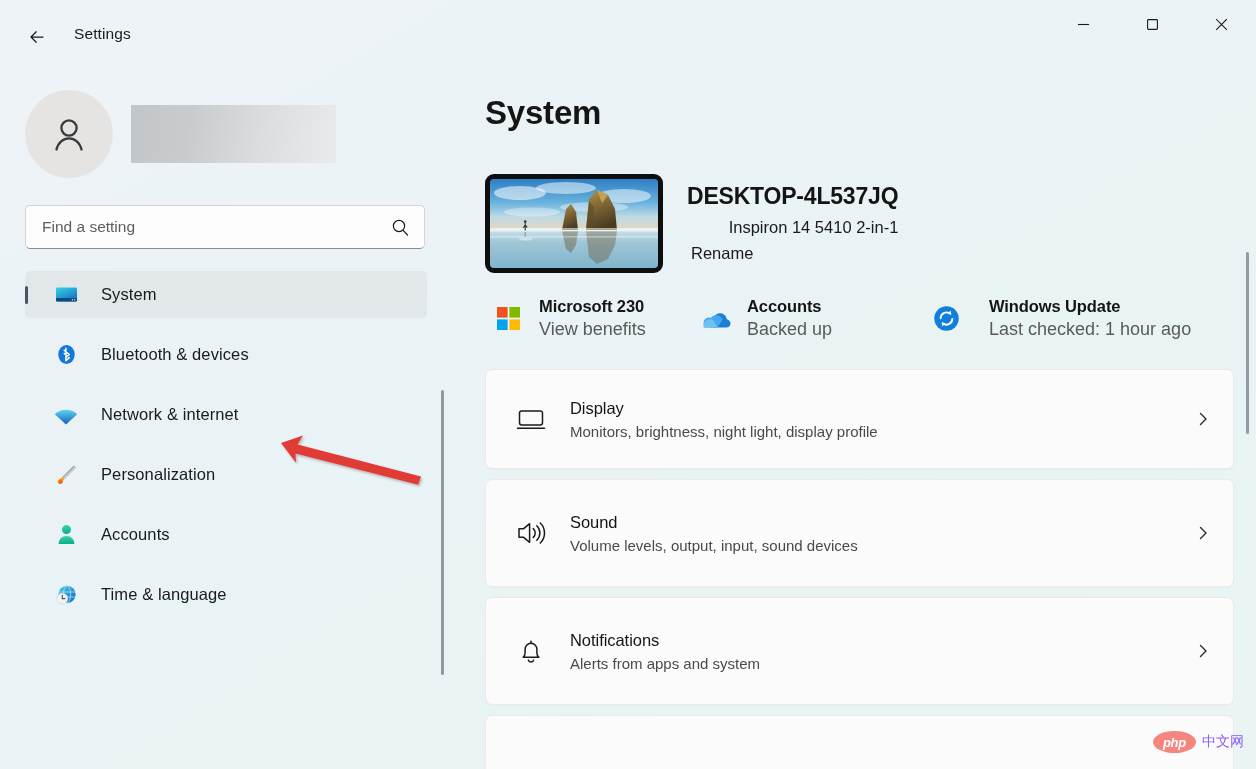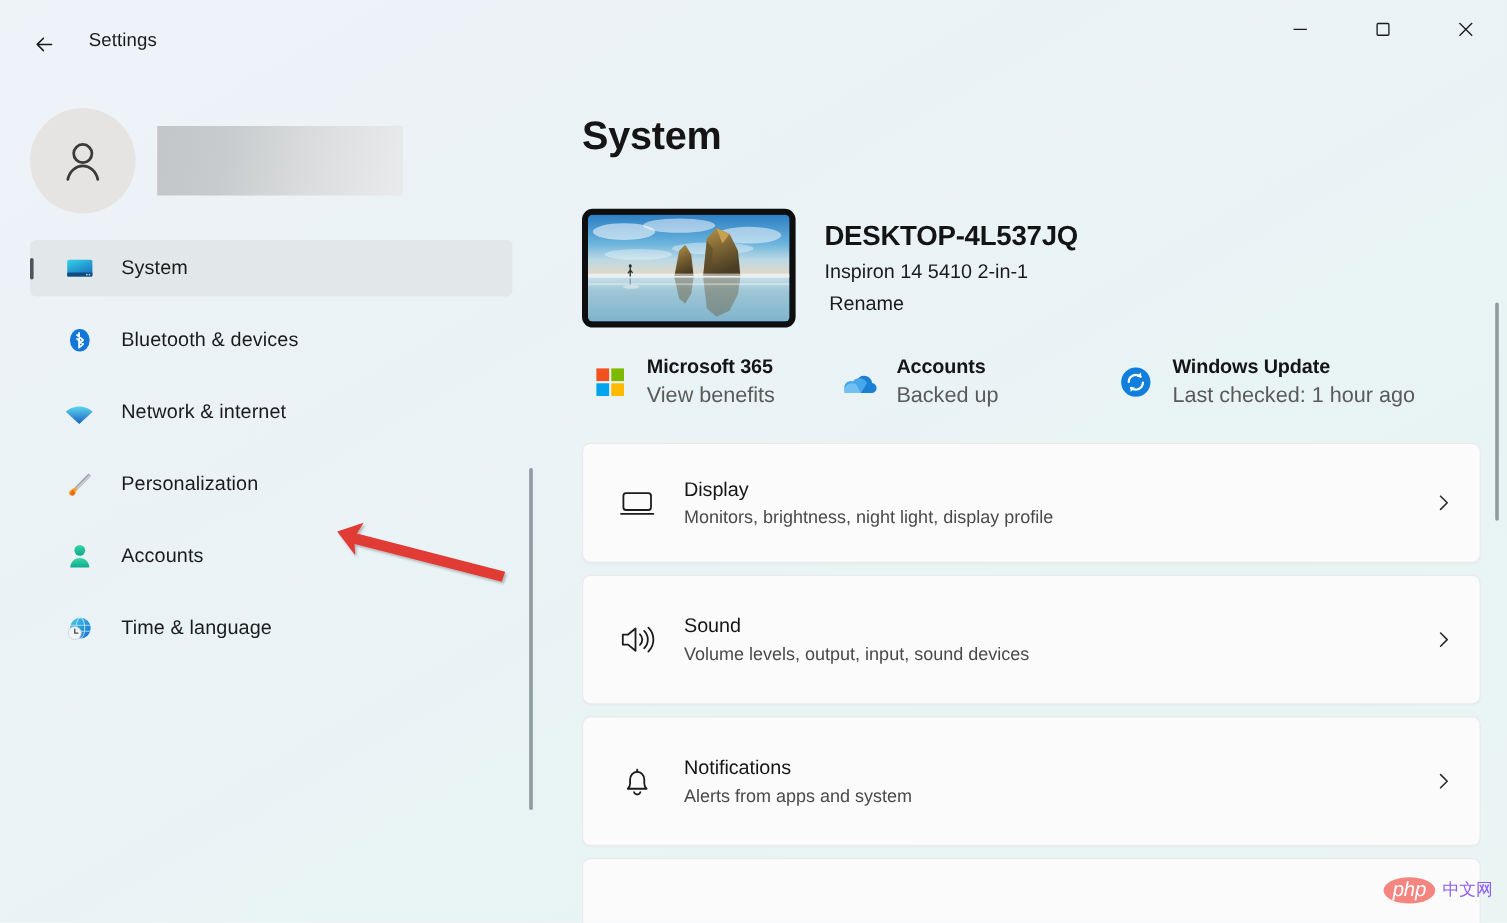--- a/index.html
+++ b/index.html
@@ -176,20 +176,21 @@
   .device-name {
     font-size: 23px;
     font-weight: bold;
     letter-spacing: -0.2px;
     color: #141414;
   }
   .device-model {
     font-size: 16.5px;
     margin-top: 8px;
     color: #1b1b1b;
+    text-align: right;
   }
   .device-rename {
     font-size: 16.5px;
     margin-top: 7px;
     margin-left: 4px;
     color: #1b1b1b;
     cursor: pointer;
     display: inline-block;
   }
 
@@ -261,21 +262,21 @@
     right: 12px; bottom: 16px;
     display: flex; align-items: center;
     z-index: 60;
     pointer-events: none;
   }
   .wm-badge {
     width: 43px; height: 22px;
     border-radius: 50%;
     background: #f4857f;
     display: flex; align-items: center; justify-content: center;
-    color: #fff; font-size: 17px; font-style: italic; font-weight: normal;
+    color: #fff; font-size: 13px; font-style: italic; font-weight: bold;
     letter-spacing: -0.2px;
   }
   .wm-text {
     margin-left: 6px;
     font-size: 14px;
     color: #8b5cf6;
   }
 </style>
 </head>
 <body>
@@ -314,20 +315,27 @@
     <div class="profile">
       <div class="avatar">
         <svg width="48" height="48" viewBox="0 0 48 48" fill="none">
           <circle cx="24" cy="18" r="7.6" stroke="#3a3a3a" stroke-width="2.3"></circle>
           <path d="M11.5 39.5c1.5-7 6.9-11.2 12.5-11.2S35 32.5 36.5 39.5" stroke="#3a3a3a" stroke-width="2.3" stroke-linecap="round"></path>
         </svg>
       </div>
       <div class="name-blur"></div>
     </div>
 
+    <div class="search-wrap">
+      <input type="text" placeholder="Find a setting" style="">
+      <svg width="19" height="19" viewBox="0 0 19 19" fill="none">
+        <circle cx="8" cy="8" r="5.6" stroke="#1b1b1b" stroke-width="1.2"></circle>
+        <path d="M12.2 12.4l4.3 4.6" stroke="#1b1b1b" stroke-width="1.2" stroke-linecap="round"></path>
+      </svg>
+    </div>
 
     <div class="navlist">
 
       <div class="nav-item selected">
         <div class="sel-bar"></div>
         <div class="nav-icon">
           <svg width="25" height="25" viewBox="0 0 25 25">
             <defs>
                 <linearGradient id="gMon" x1="0" y1="0" x2="0.6" y2="1">
               <stop offset="0" stop-color="#39d2e8"></stop>
@@ -480,40 +488,40 @@
       <div class="quick-card" style="width:186px;">
         <div class="q-icon">
           <svg width="25" height="25" viewBox="0 0 25 25">
             <rect x="1" y="1" width="10.6" height="10.6" fill="#f2501f"></rect>
             <rect x="13.4" y="1" width="10.6" height="10.6" fill="#7fb900"></rect>
             <rect x="1" y="13.4" width="10.6" height="10.6" fill="#00a3ee"></rect>
             <rect x="13.4" y="13.4" width="10.6" height="10.6" fill="#ffb901"></rect>
           </svg>
         </div>
         <div class="q-text">
-          <div class="q-title">Microsoft 365</div>
+          <div class="q-title">Microsoft 230</div>
           <div class="q-sub">View benefits</div>
         </div>
       </div>
 
       <div class="quick-card" style="width:210px; margin-left:22px;">
         <div class="q-icon">
           <svg width="30" height="22" viewBox="0 0 30 22">
             <path d="M9.2 19.6h16c2.4 0 4.3-1.9 4.3-4.2 0-2.1-1.6-3.9-3.7-4.2-0.4-3.4-3.3-6-6.8-6-2.8 0-5.2 1.7-6.3 4.1z" fill="#1b7fd4"></path>
             <path d="M2.9 19.6h13.6l5-8.2c-1-2.5-3.5-4.2-6.3-4.2-2.2 0-4.2 1-5.5 2.7-0.5-0.2-1-0.3-1.6-0.3C5 9.6 2.6 12 2.6 14.9c0 1.8 0.1 3.4 0.3 4.7z" fill="#48a7ea"></path>
             <path d="M2.9 19.6h13.6l-4.3-7.5c-0.9-0.5-2-0.8-3.1-0.8-3.2 0-5.9 2.3-6.4 5.3 0 1.1 0.1 2.1 0.2 3z" fill="#71c0f2"></path>
           </svg>
         </div>
         <div class="q-text">
           <div class="q-title">Accounts</div>
           <div class="q-sub">Backed up</div>
         </div>
       </div>
 
-      <div class="quick-card" style="margin-left:20px;">
+      <div class="quick-card" style="margin-left:20px;gap:12px;">
         <div class="q-icon">
           <svg width="27" height="27" viewBox="0 0 27 27">
             <circle cx="13.5" cy="13.5" r="12.2" fill="#0f7fdb"></circle>
             <path d="M7.6 13.2a6 6 0 0 1 9.9-4.3" stroke="#fff" stroke-width="1.9" fill="none" stroke-linecap="round"></path>
             <path d="M19.4 13.9a6 6 0 0 1-9.9 4.3" stroke="#fff" stroke-width="1.9" fill="none" stroke-linecap="round"></path>
             <path d="M17.8 5.4l0.2 3.8-3.8-0.2z" fill="#fff"></path>
             <path d="M9.2 21.6l-0.2-3.8 3.8 0.2z" fill="#fff"></path>
           </svg>
         </div>
         <div class="q-text">

